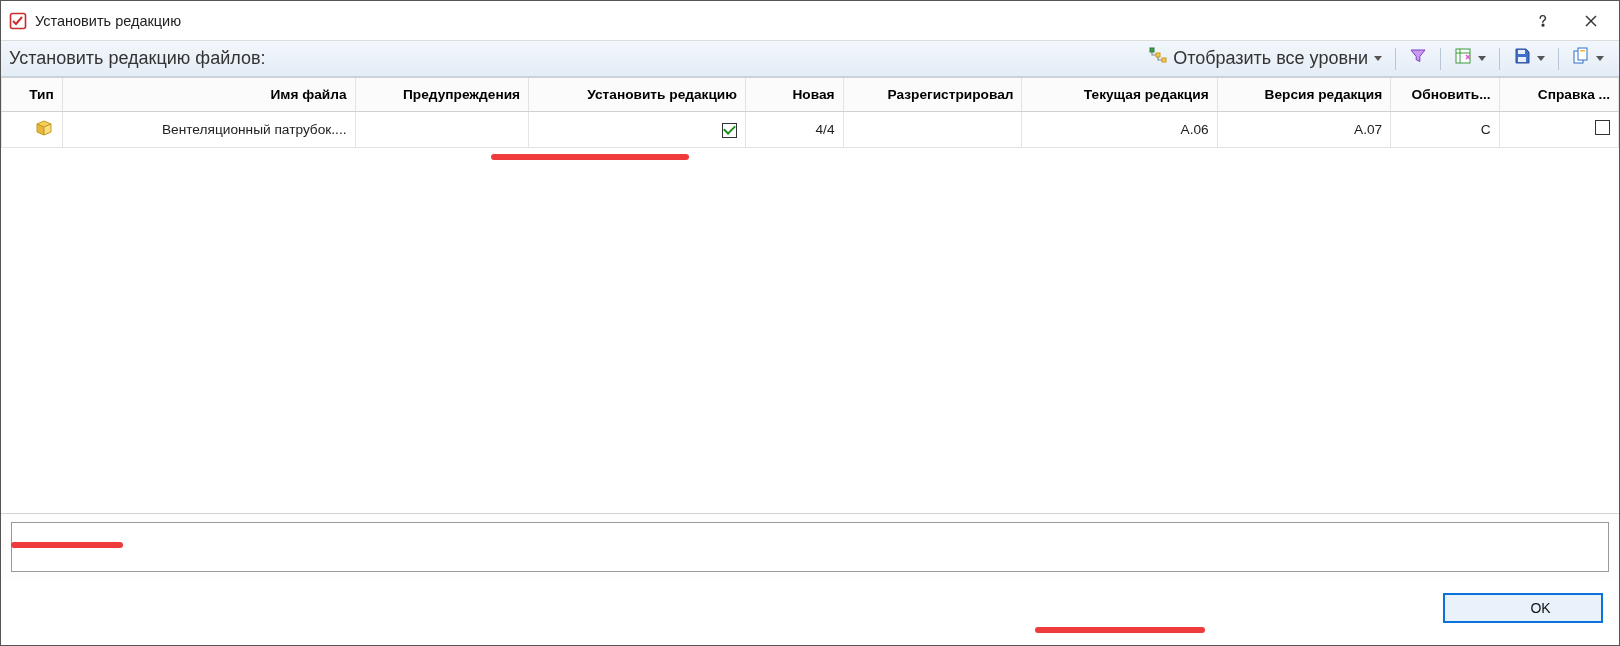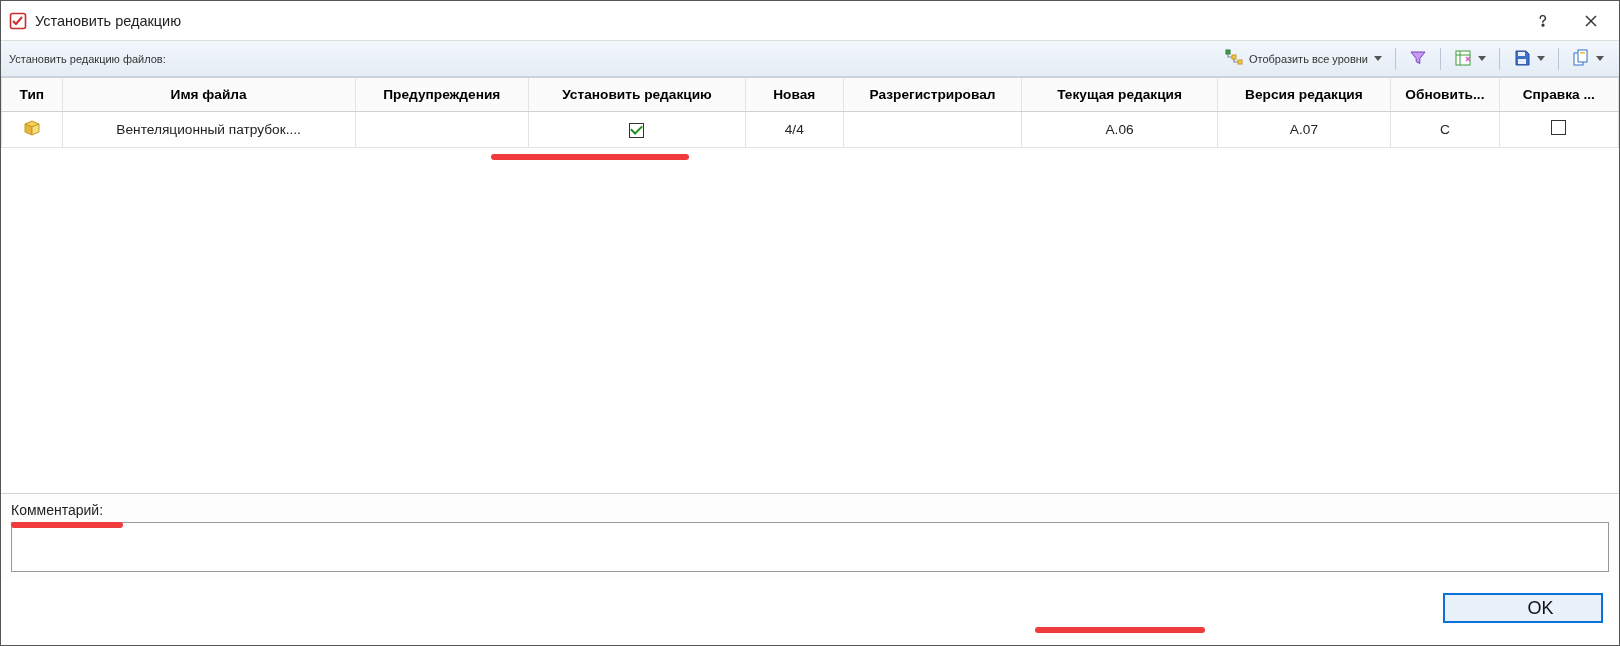--- a/index.html
+++ b/index.html
@@ -41,21 +41,21 @@
   .titlebar-btn svg { width:14px; height:14px; stroke:#333; stroke-width:1.4; fill:none; }
 
   
   .toolbar {
     display:flex;
     align-items:center;
     height: 36px;
     background: linear-gradient(#f2f7fc, #e4ecf5);
     border-bottom: 1px solid #c6d2e0;
     padding: 0 8px;
-    font-size: 11px;
+    font-size: 18px;
     color:#333;
   }
   .toolbar-label { color:#333; }
   .toolbar-spacer { flex:1; }
   .toolbar-btn {
     display:flex; align-items:center; gap:6px;
     padding: 2px 6px;
     border-radius:2px;
   }
   .toolbar-btn.with-border { border:1px solid transparent; }
@@ -70,21 +70,21 @@
   
   .table-wrap { flex:1 1 auto; overflow:auto; background:#fff; border-top:1px solid #d2d2d2;}
   table.data {
     border-collapse: collapse;
     width:100%;
     table-layout: fixed;
   }
   table.data th, table.data td {
     border: 1px solid #e3e3e3;
     padding: 6px 8px;
-    text-align:center;
+    text-align:right;
     white-space: nowrap;
     overflow:hidden;
     text-overflow:ellipsis;
     font-size: 13.7px;
     height: 33px;
   }
   table.data th {
     background: #fbfbfb;
     font-weight: bold;
     color:#000;
@@ -131,21 +131,21 @@
   }
 
   
   .footer {
     display:flex; justify-content:flex-end; gap:14px;
     padding:14px 16px 22px 16px;
     background:#fff;
     position:relative;
   }
   .footer button {
-    width:160px; height:30px; font-family:inherit; font-size:18px;
+    width:160px; height:30px; font-family:inherit; font-size:14px;
     background:#e9e9e9; border:1px solid #a9a9a9; color:#111;padding-left:41px;
   }
   .footer button.primary {
     background:#e9f1fb; border:2px solid #0a72d8;
   }
 </style>
 </head>
 <body>
 
 <div class="titlebar">
@@ -288,21 +288,20 @@
         <td>C</td>
         <td><span class="chk"></span></td>
       </tr>
     </tbody>
   </table>
 
   <div class="red-underline" style="left:490px; top:76px; width:198px;"></div>
 </div>
 
 <div class="comment-area">
-  <span class="comment-label">Комментарий:</span>
   <div class="red-underline" style="left:10px; top:28px; width:112px;"></div>
   <textarea class="comment-input" value="" style=""></textarea>
 </div>
 
 <div class="footer">
   <button class="primary">OK</button>
   <div class="red-underline" style="left:1034px; bottom:12px; width:170px;"></div>
 </div>
 
 </body></html>

